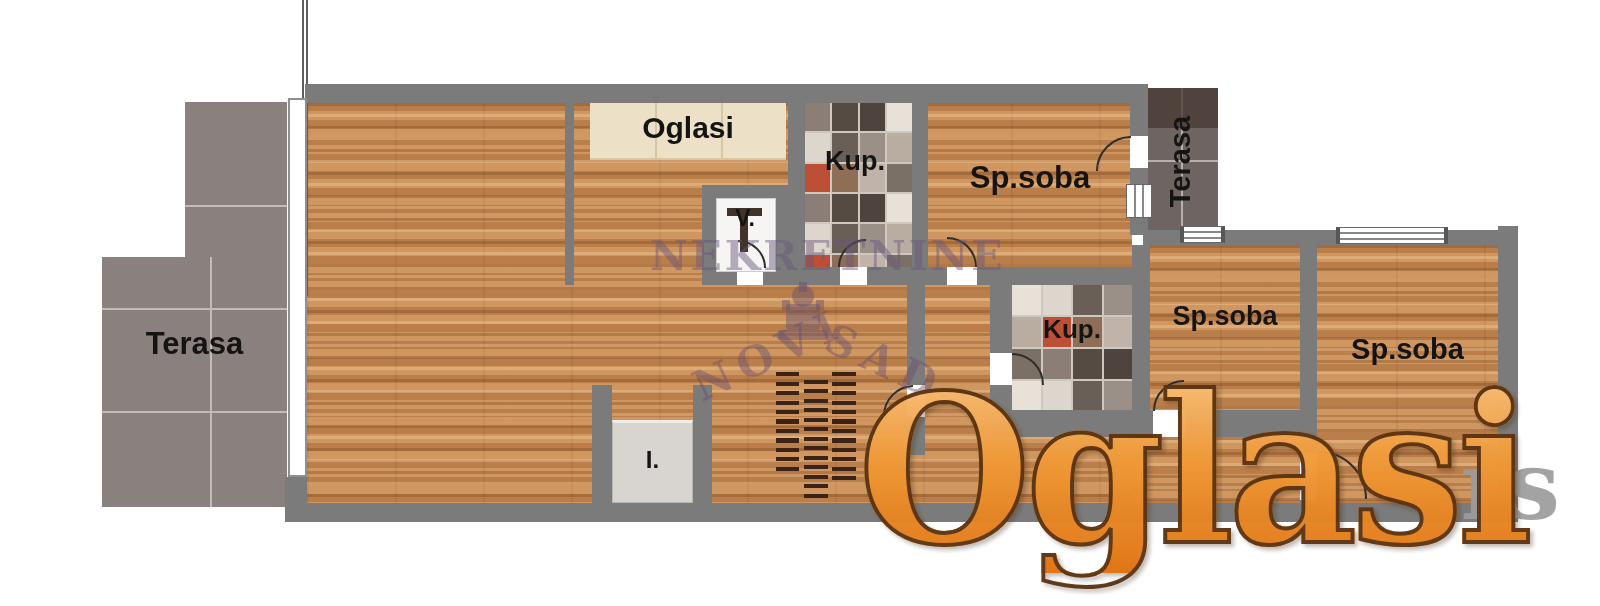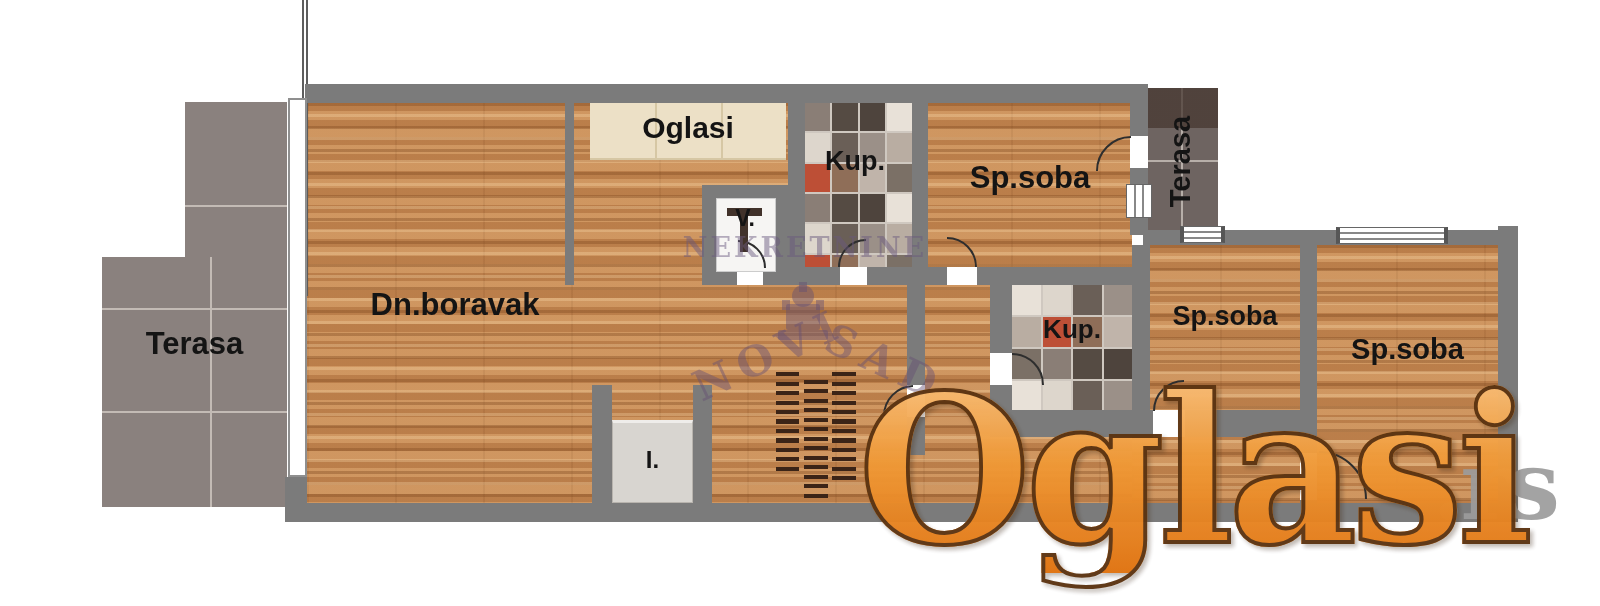--- a/index.html
+++ b/index.html
@@ -196,34 +196,33 @@
     <path d="M738,241 A27,27 0 0 1 765,268" fill="none" stroke="#2e2e2e" stroke-width="2"></path>
     <path d="M866,240 A27,27 0 0 0 839,267" fill="none" stroke="#2e2e2e" stroke-width="2"></path>
     <path d="M913,386 A30,30 0 0 0 884,416" fill="none" stroke="#2e2e2e" stroke-width="2"></path>
     <path d="M1012,354 A31,31 0 0 1 1043,385" fill="none" stroke="#2e2e2e" stroke-width="2"></path>
     <path d="M1184,381 A30,30 0 0 0 1154,411" fill="none" stroke="#2e2e2e" stroke-width="2"></path>
     <path d="M1319,452 A47,47 0 0 1 1366,499" fill="none" stroke="#2e2e2e" stroke-width="2"></path>
     <path d="M727,212 L762,212 M744,212 L744,252" fill="none" stroke="#41322a" stroke-width="8"></path>
   </svg>
 
   <div class="abs lbl" style="left:102px;top:328px;width:185px;font-size:31px;">Terasa</div>
-  <div class="abs lbl" style="left:330px;top:289px;width:250px;font-size:31px;">Dn.boravak</div>
   <div class="abs lbl" style="left:590px;top:112px;width:196px;font-size:30px;">Oglasi</div>
   <div class="abs lbl" style="left:795px;top:147px;width:120px;font-size:27px;">Kup.</div>
   <div class="abs lbl" style="left:930px;top:162px;width:200px;font-size:31px;">Sp.soba</div>
   <div class="abs lbl-rot" style="left:1146px;top:90px;width:70px;height:143px;">
     <span style="font-size:29px;">Terasa</span>
   </div>
   <div class="abs lbl" style="left:716px;top:206px;width:58px;font-size:23px;">V.</div>
   <div class="abs lbl" style="left:1012px;top:316px;width:120px;font-size:26px;">Kup.</div>
   <div class="abs lbl" style="left:1150px;top:302px;width:150px;font-size:27px;">Sp.soba</div>
   <div class="abs lbl" style="left:1317px;top:334px;width:181px;font-size:29px;">Sp.soba</div>
   <div class="abs lbl" style="left:612px;top:447px;width:81px;font-size:24px;">I.</div>
 
-  <div class="abs wm" style="left:650px;top:232px;width:310px;font-size:27px;letter-spacing:3px;">NEKRETNINE</div>
+  <div class="abs wm" style="left:650px;top:232px;width:310px;font-size:41px;letter-spacing:3px;">NEKRETNINE</div>
 
   <svg class="abs" style="left:774px;top:280px;z-index:6;" width="58" height="64" viewBox="0 0 58 64">
     <g fill="rgba(100,80,115,0.45)">
       <circle cx="29" cy="16" r="11"></circle>
       <rect x="25" y="2" width="8" height="10"></rect>
       <rect x="12" y="24" width="34" height="26" rx="2"></rect>
       <rect x="8" y="20" width="8" height="10"></rect>
       <rect x="42" y="20" width="8" height="10"></rect>
       <rect x="4" y="50" width="50" height="10" rx="2"></rect>
     </g>

